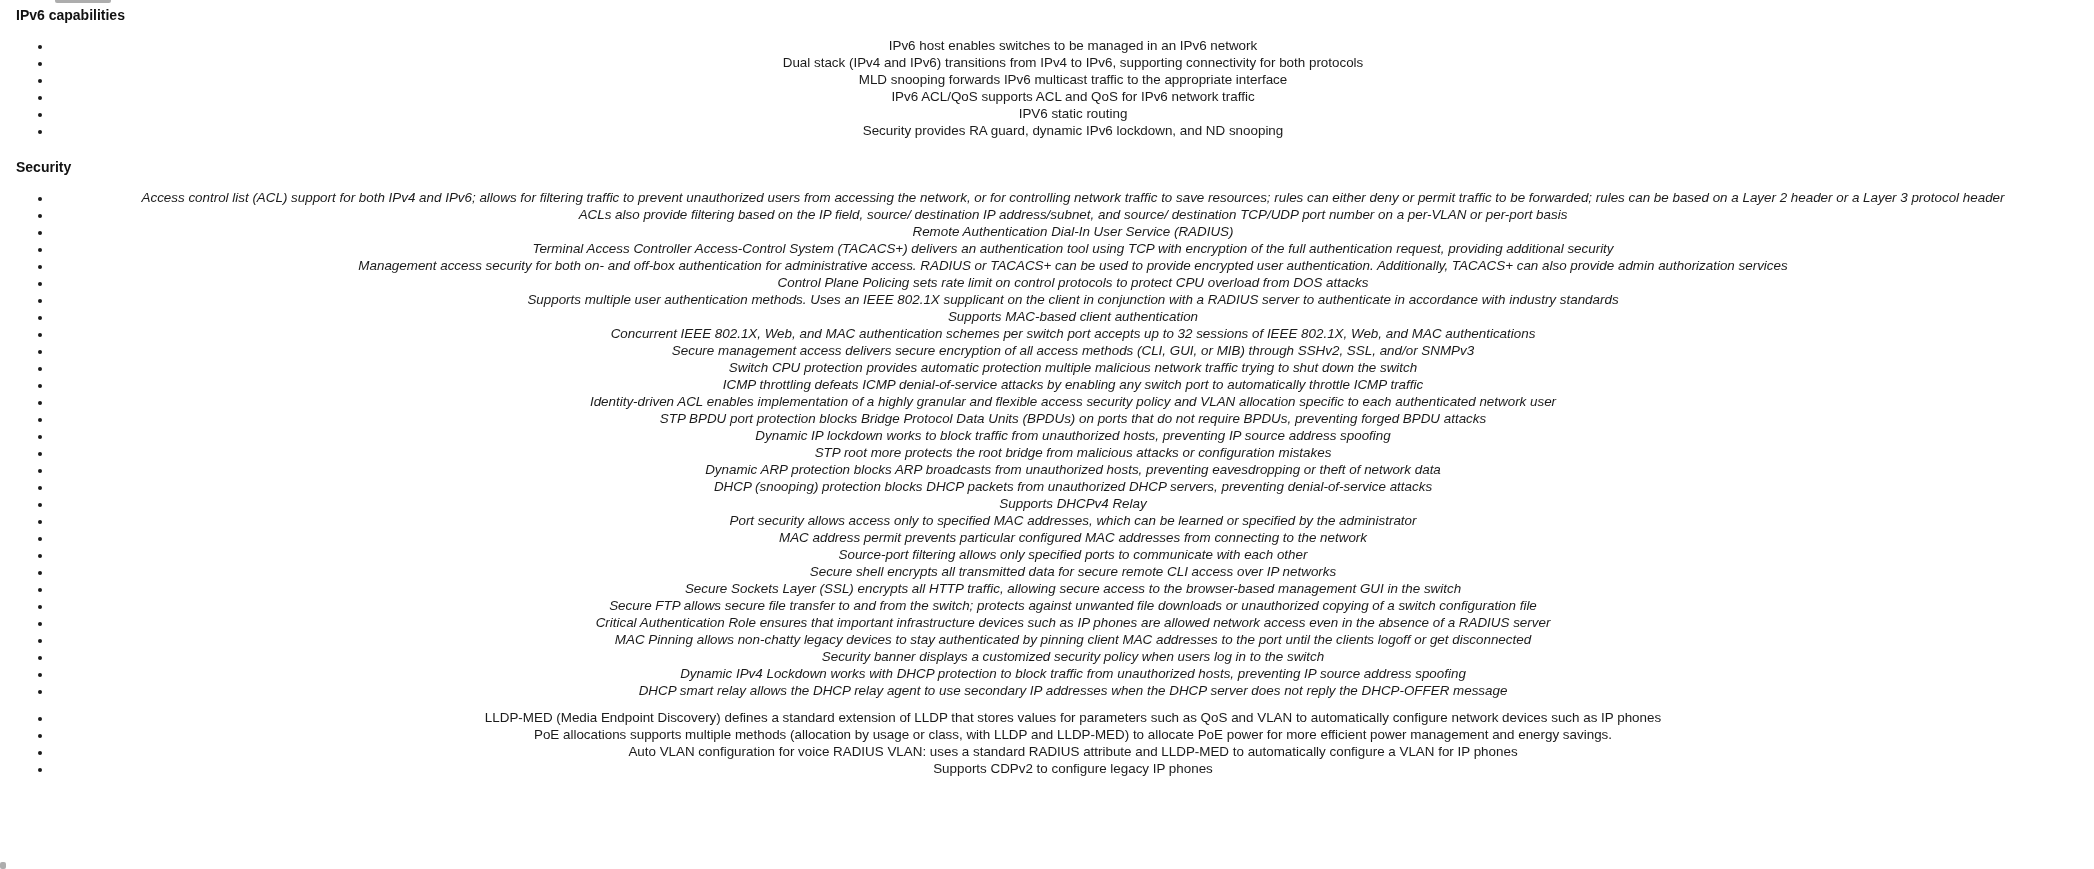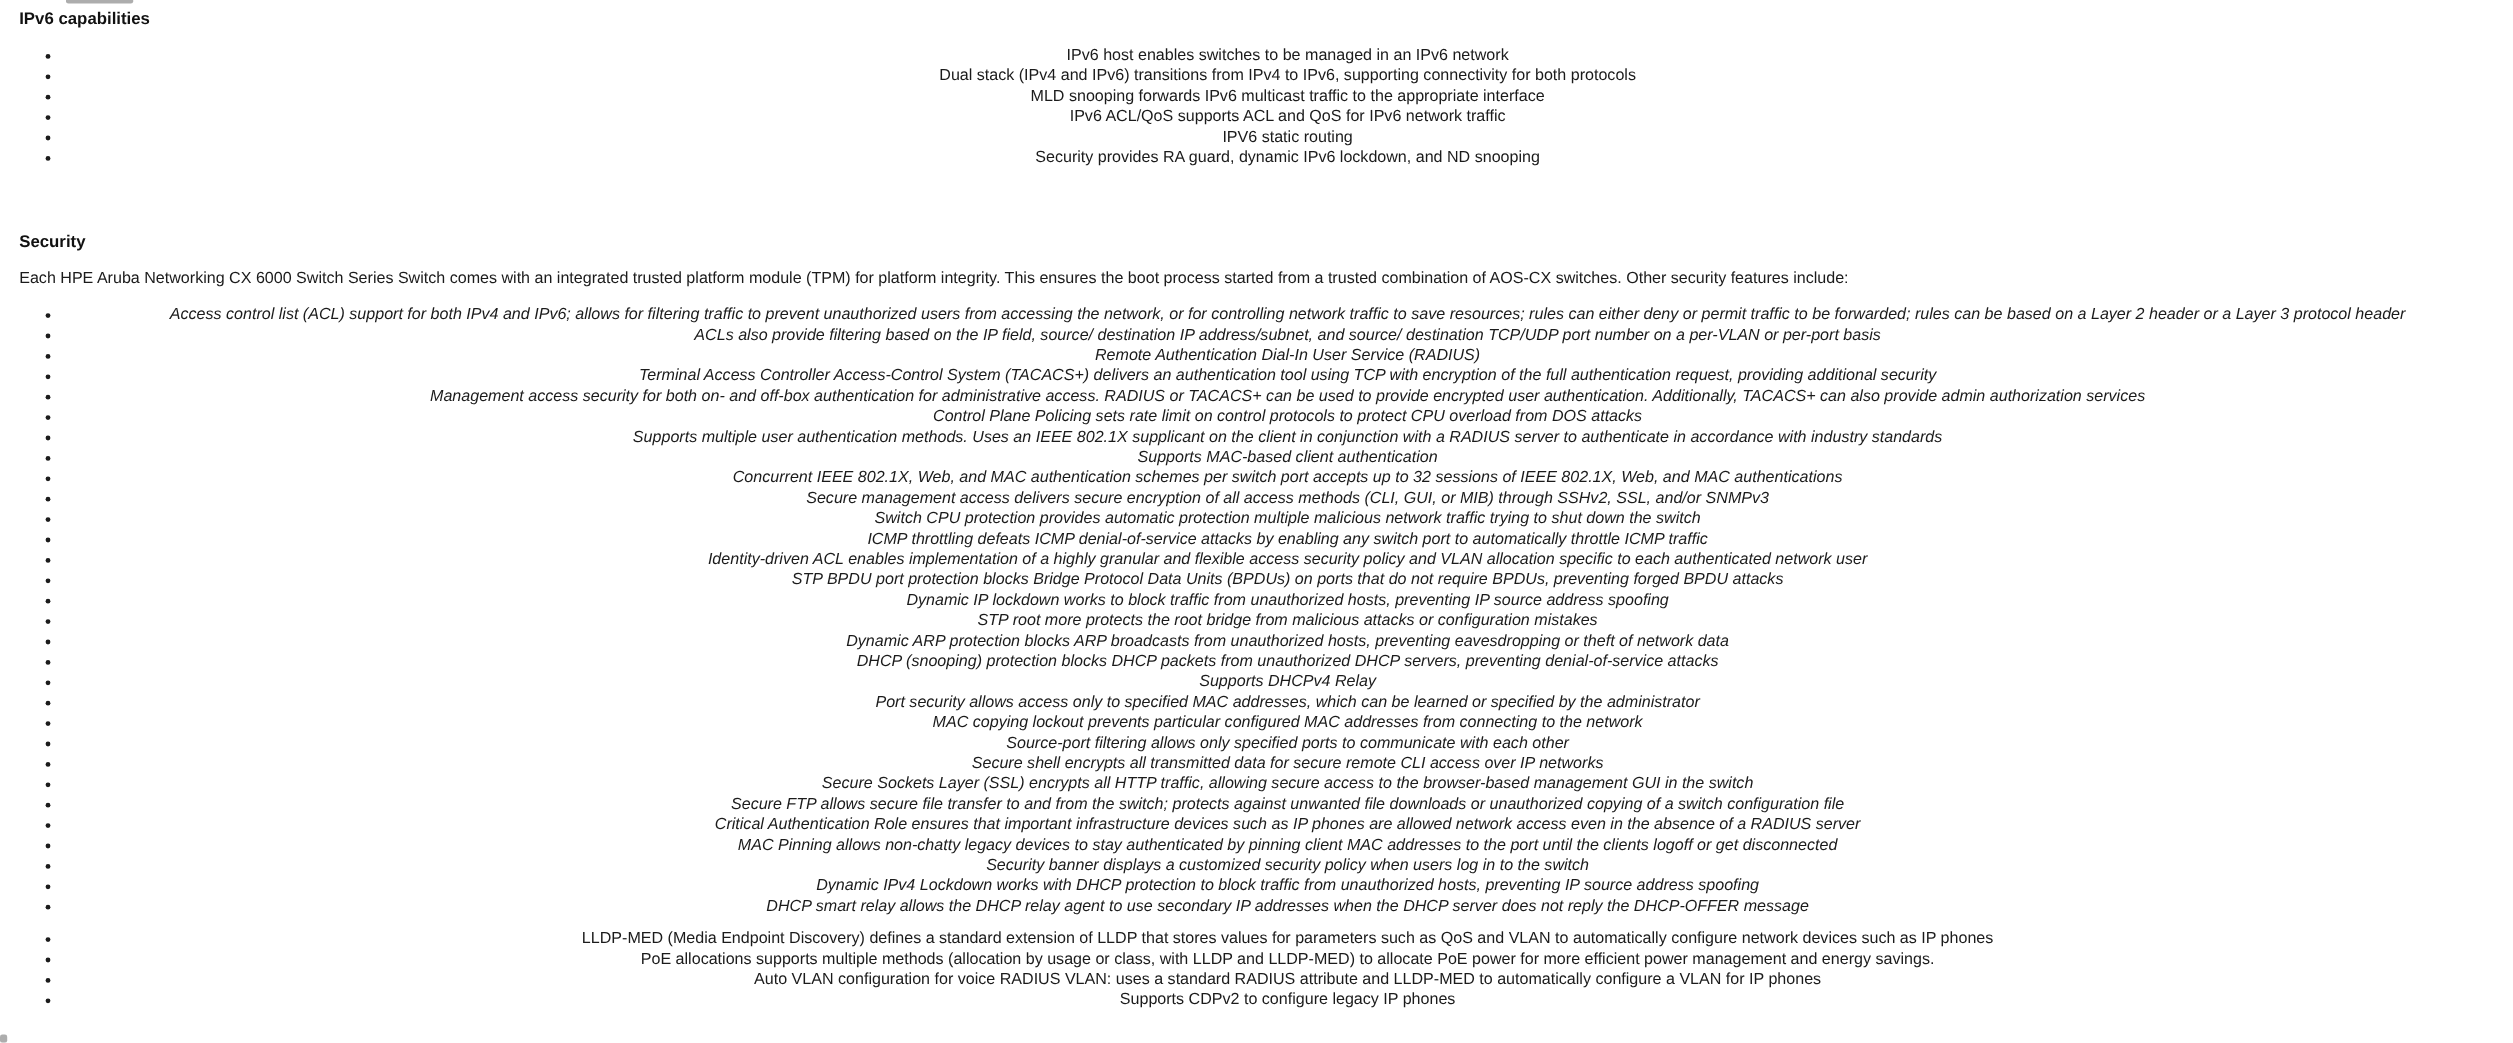--- a/index.html
+++ b/index.html
@@ -46,21 +46,21 @@
     line-height: 17px;
     white-space: nowrap;
   }
   ul.bullet-list li::marker {
     color: #1b1b1b;
     font-size: 12px;
   }
   
   #sec-ipv6 h3        { margin-top: 0; }
   #sec-ipv6 ul        { margin-top: 13px; }
-  #sec-security h3    { margin-top: 54px; }
+  #sec-security h3    { margin-top: 20px; }
   #sec-security ul    { margin-top: 13px; font-style: italic; }
   #sec-convergence h3 { margin-top: 25px; }
   #sec-convergence ul { margin-top: 10px; }
 
   
   .artifact {
     position: absolute;
     background: #6a6a6a;
     opacity: 0.55;
   }
@@ -81,21 +81,20 @@
         <li>Dual stack (IPv4 and IPv6) transitions from IPv4 to IPv6, supporting connectivity for both protocols</li>
         <li>MLD snooping forwards IPv6 multicast traffic to the appropriate interface</li>
         <li>IPv6 ACL/QoS supports ACL and QoS for IPv6 network traffic</li>
         <li>IPV6 static routing</li>
         <li>Security provides RA guard, dynamic IPv6 lockdown, and ND snooping</li>
       </ul>
   </section>
 
   <section id="sec-security">
     <h3>Security</h3>
-    <p class="intro">Each HPE Aruba Networking CX 6000 Switch Series Switch comes with an integrated trusted platform module (TPM) for platform integrity. This ensures the boot process started from a trusted combination of AOS-CX switches. Other security features include:</p>
     <ul class="bullet-list">
         <li>Access control list (ACL) support for both IPv4 and IPv6; allows for filtering traffic to prevent unauthorized users from accessing the network, or for controlling network traffic to save resources; rules can either deny or permit traffic to be forwarded; rules can be based on a Layer 2 header or a Layer 3 protocol header</li>
         <li>ACLs also provide filtering based on the IP field, source/ destination IP address/subnet, and source/ destination TCP/UDP port number on a per-VLAN or per-port basis</li>
         <li>Remote Authentication Dial-In User Service (RADIUS)</li>
         <li>Terminal Access Controller Access-Control System (TACACS+) delivers an authentication tool using TCP with encryption of the full authentication request, providing additional security</li>
         <li>Management access security for both on- and off-box authentication for administrative access. RADIUS or TACACS+ can be used to provide encrypted user authentication. Additionally, TACACS+ can also provide admin authorization services</li>
         <li>Control Plane Policing sets rate limit on control protocols to protect CPU overload from DOS attacks</li>
         <li>Supports multiple user authentication methods. Uses an IEEE 802.1X supplicant on the client in conjunction with a RADIUS server to authenticate in accordance with industry standards</li>
         <li>Supports MAC-based client authentication</li>
         <li>Concurrent IEEE 802.1X, Web, and MAC authentication schemes per switch port accepts up to 32 sessions of IEEE 802.1X, Web, and MAC authentications</li>
@@ -103,21 +102,21 @@
         <li>Switch CPU protection provides automatic protection multiple malicious network traffic trying to shut down the switch</li>
         <li>ICMP throttling defeats ICMP denial-of-service attacks by enabling any switch port to automatically throttle ICMP traffic</li>
         <li>Identity-driven ACL enables implementation of a highly granular and flexible access security policy and VLAN allocation specific to each authenticated network user</li>
         <li>STP BPDU port protection blocks Bridge Protocol Data Units (BPDUs) on ports that do not require BPDUs, preventing forged BPDU attacks</li>
         <li>Dynamic IP lockdown works to block traffic from unauthorized hosts, preventing IP source address spoofing</li>
         <li>STP root more protects the root bridge from malicious attacks or configuration mistakes</li>
         <li>Dynamic ARP protection blocks ARP broadcasts from unauthorized hosts, preventing eavesdropping or theft of network data</li>
         <li>DHCP (snooping) protection blocks DHCP packets from unauthorized DHCP servers, preventing denial-of-service attacks</li>
         <li>Supports DHCPv4 Relay</li>
         <li>Port security allows access only to specified MAC addresses, which can be learned or specified by the administrator</li>
-        <li>MAC copying lockout prevents particular configured MAC addresses from connecting to the network</li>
+        <li>MAC address permit prevents particular configured MAC addresses from connecting to the network</li>
         <li>Source-port filtering allows only specified ports to communicate with each other</li>
         <li>Secure shell encrypts all transmitted data for secure remote CLI access over IP networks</li>
         <li>Secure Sockets Layer (SSL) encrypts all HTTP traffic, allowing secure access to the browser-based management GUI in the switch</li>
         <li>Secure FTP allows secure file transfer to and from the switch; protects against unwanted file downloads or unauthorized copying of a switch configuration file</li>
         <li>Critical Authentication Role ensures that important infrastructure devices such as IP phones are allowed network access even in the absence of a RADIUS server</li>
         <li>MAC Pinning allows non-chatty legacy devices to stay authenticated by pinning client MAC addresses to the port until the clients logoff or get disconnected</li>
         <li>Security banner displays a customized security policy when users log in to the switch</li>
         <li>Dynamic IPv4 Lockdown works with DHCP protection to block traffic from unauthorized hosts, preventing IP source address spoofing</li>
         <li>DHCP smart relay allows the DHCP relay agent to use secondary IP addresses when the DHCP server does not reply the DHCP-OFFER message</li>
       </ul>

